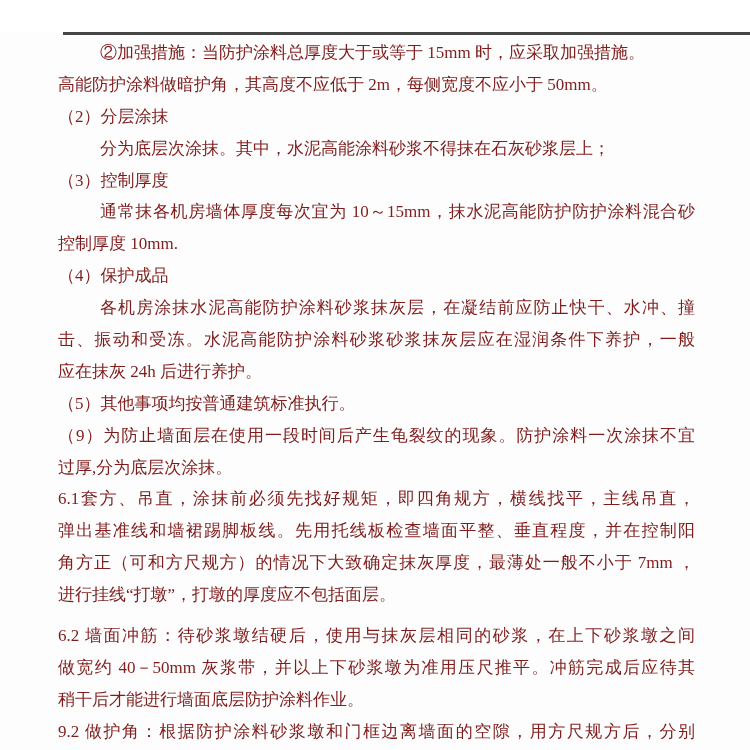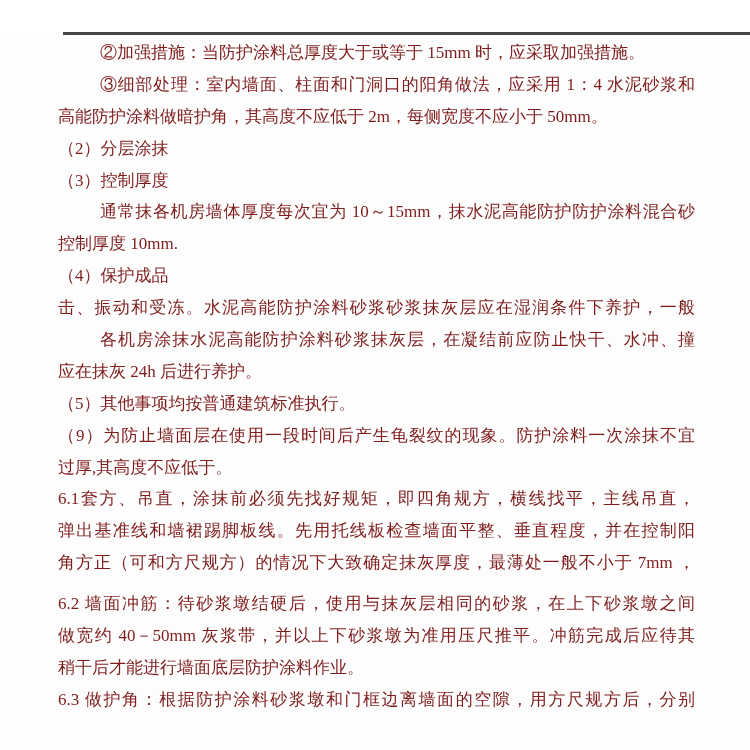--- a/index.html
+++ b/index.html
@@ -49,34 +49,35 @@
     margin-top: 9px;
   }
 </style>
 </head>
 <body>
 
 <div class="page" style="background: rgb(253, 253, 253); color: #7f1d1d; margin-top: 32px;">
   <div class="remnant" style="background: rgb(71, 71, 71);"></div>
   <div class="text-area">
       <div class="line indent">②加强措施：当防护涂料总厚度大于或等于 15mm 时，应采取加强措施。</div>
-      <div class="line indent fill">③细部处理：室内墙面、柱面和门洞口的阳角做法，应采用 1：4 水泥砂浆和</div>
       <div class="line">高能防护涂料做暗护角，其高度不应低于 2m，每侧宽度不应小于 50mm。</div>
       <div class="line">（2）分层涂抹</div>
+      <div class="line indent">分为底层次涂抹。其中，水泥高能涂料砂浆不得抹在石灰砂浆层上；</div>
       <div class="line">（3）控制厚度</div>
       <div class="line indent fill">通常抹各机房墙体厚度每次宜为 10～15mm，抹水泥高能防护防护涂料混合砂</div>
       <div class="line">控制厚度 10mm.</div>
       <div class="line">（4）保护成品</div>
+      <div class="line indent fill">各机房涂抹水泥高能防护涂料砂浆抹灰层，在凝结前应防止快干、水冲、撞</div>
       <div class="line fill">击、振动和受冻。水泥高能防护涂料砂浆砂浆抹灰层应在湿润条件下养护，一般</div>
-      <div class="line indent fill">各机房涂抹水泥高能防护涂料砂浆抹灰层，在凝结前应防止快干、水冲、撞</div>
       <div class="line">应在抹灰 24h 后进行养护。</div>
       <div class="line">（5）其他事项均按普通建筑标准执行。</div>
       <div class="line fill">（9）为防止墙面层在使用一段时间后产生龟裂纹的现象。防护涂料一次涂抹不宜</div>
-      <div class="line">过厚,其高度不应低于。</div>
+      <div class="line">过厚,分为底层次涂抹。</div>
       <div class="line fill">6.1套方、吊直，涂抹前必须先找好规矩，即四角规方，横线找平，主线吊直，</div>
       <div class="line fill">弹出基准线和墙裙踢脚板线。先用托线板检查墙面平整、垂直程度，并在控制阳</div>
       <div class="line fill">角方正（可和方尺规方）的情况下大致确定抹灰厚度，最薄处一般不小于 7mm ，</div>
+      <div class="line">进行挂线“打墩”，打墩的厚度应不包括面层。</div>
       <div class="line fill gap">6.2 墙面冲筋：待砂浆墩结硬后，使用与抹灰层相同的砂浆，在上下砂浆墩之间</div>
       <div class="line fill">做宽约 40－50mm 灰浆带，并以上下砂浆墩为准用压尺推平。冲筋完成后应待其</div>
       <div class="line">稍干后才能进行墙面底层防护涂料作业。</div>
-      <div class="line fill">6.3 做护角：根据防护涂料砂浆墩和门框边离墙面的空隙，用方尺规方后，分别</div>
+      <div class="line fill">9.2 做护角：根据防护涂料砂浆墩和门框边离墙面的空隙，用方尺规方后，分别</div>
     </div>
 </div>
 
 </body></html>

